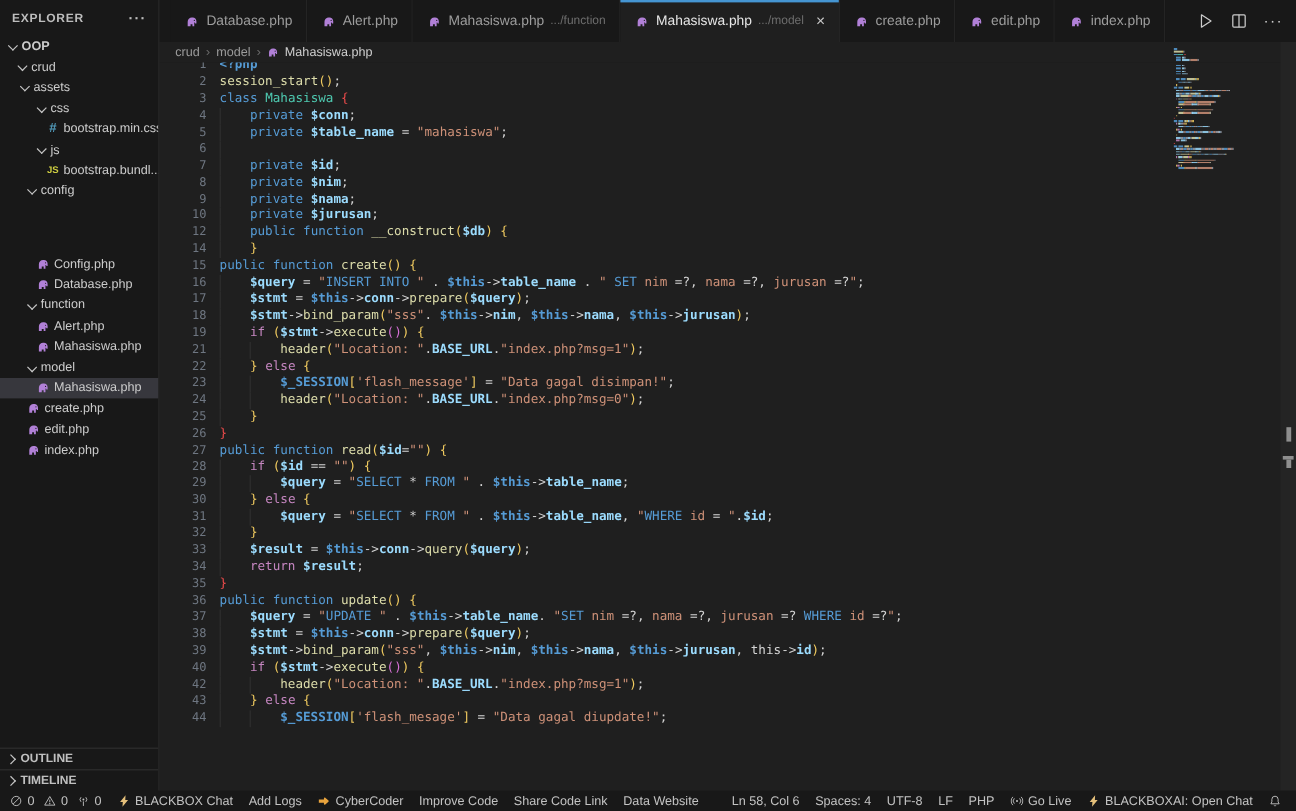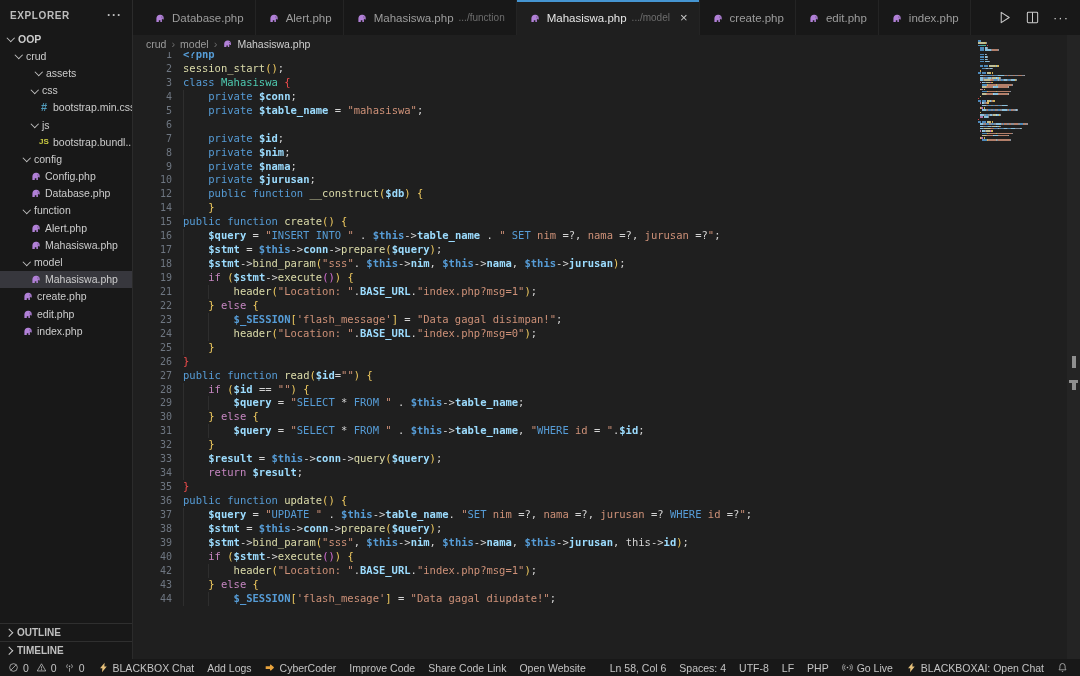--- a/index.html
+++ b/index.html
@@ -90,21 +90,21 @@
     </div>
     <div id="tree">
         <div class="trow" style="padding-left: 5px;">
           <span class="chev"></span>
           <span class="tlabel bold">OOP</span>
         </div>
         <div class="trow" style="padding-left: 13px;">
           <span class="chev"></span>
           <span class="tlabel">crud</span>
         </div>
-        <div class="trow" style="padding-left: 33px;">
+        <div class="trow" style="padding-left: 15px;">
           <span class="chev"></span>
           <span class="tlabel">assets</span>
         </div>
         <div class="trow" style="padding-left: 29px;">
           <span class="chev"></span>
           <span class="tlabel">css</span>
         </div>
         <div class="trow" style="padding-left: 37px;">
           <span class="ficon">
             <span class="csshash">#</span>
@@ -118,21 +118,21 @@
         <div class="trow" style="padding-left: 37px;">
           <span class="ficon">
             <span class="jsbadge">JS</span>
           </span>
           <span class="tlabel">bootstrap.bundl...</span>
         </div>
         <div class="trow" style="padding-left: 21px;">
           <span class="chev"></span>
           <span class="tlabel">config</span>
         </div>
-        <div class="trow" style="padding-left: 29px;">
+        <div class="trow" style="padding-left: 29px; margin-top: 44px;">
           <span class="ficon">
             <svg viewBox="0 0 16 16">
               <path fill="#b180d7" d="M3.2 13.2V8.2c0-2.6 2.1-4.7 4.7-4.7h.9c2.3 0 4.1 1.8 4.1 4.1v2.5h-1.3l-.4-1h-.7v4.1h-2v-2.3H6.4v2.3z"></path>
               <circle cx="10.6" cy="6.7" r=".65" fill="#181818"></circle>
             </svg>
           </span>
           <span class="tlabel">Config.php</span>
         </div>
         <div class="trow" style="padding-left: 29px;">
           <span class="ficon">
@@ -469,21 +469,21 @@
           </span>
           <span>CyberCoder</span>
         </span>
         <span class="sbi">
           <span>Improve Code</span>
         </span>
         <span class="sbi">
           <span>Share Code Link</span>
         </span>
         <span class="sbi">
-          <span>Open Website</span>
+          <span>Data Website</span>
         </span>
       </div>
     <div class="sbgroup right">
         <span class="sbi">
           <span>Ln 58, Col 6</span>
         </span>
         <span class="sbi">
           <span>Spaces: 4</span>
         </span>
         <span class="sbi">

